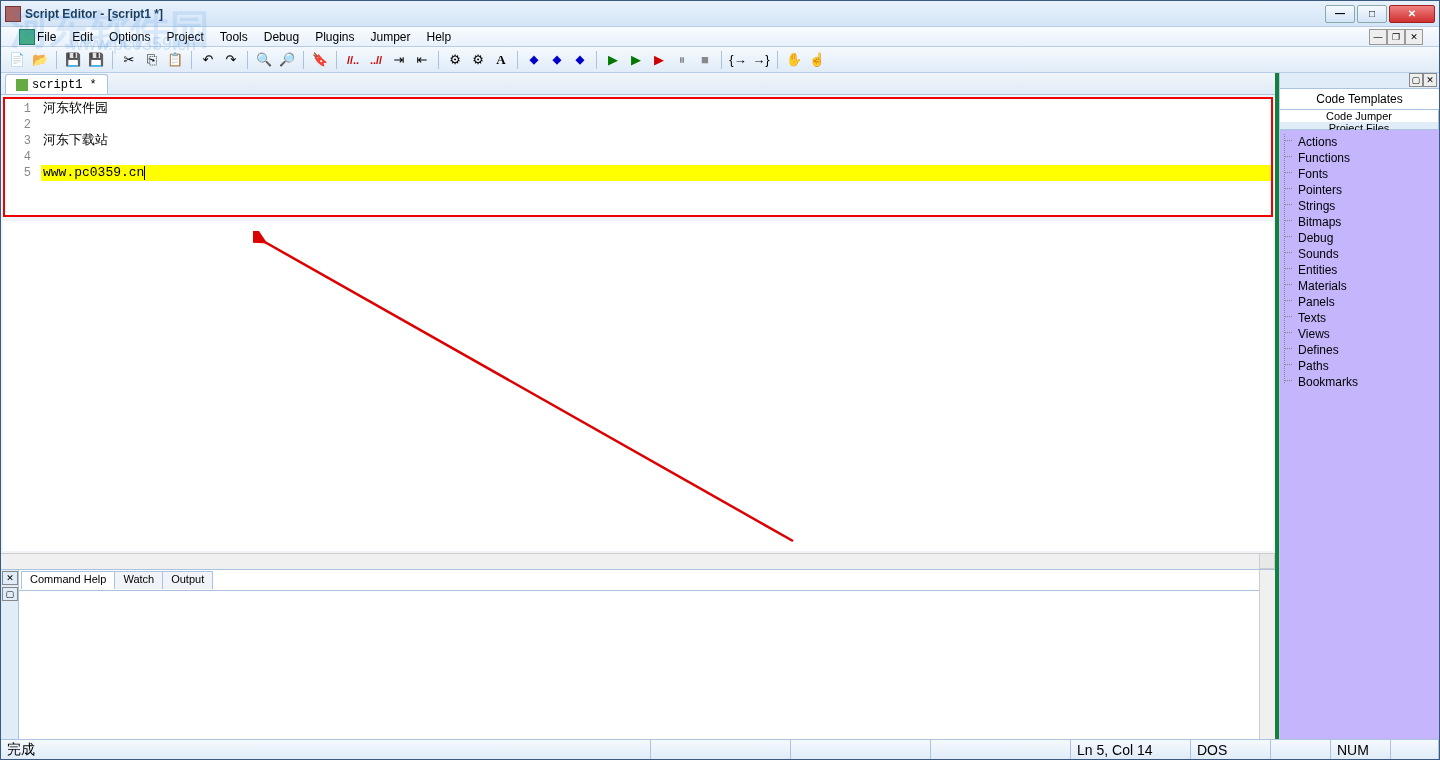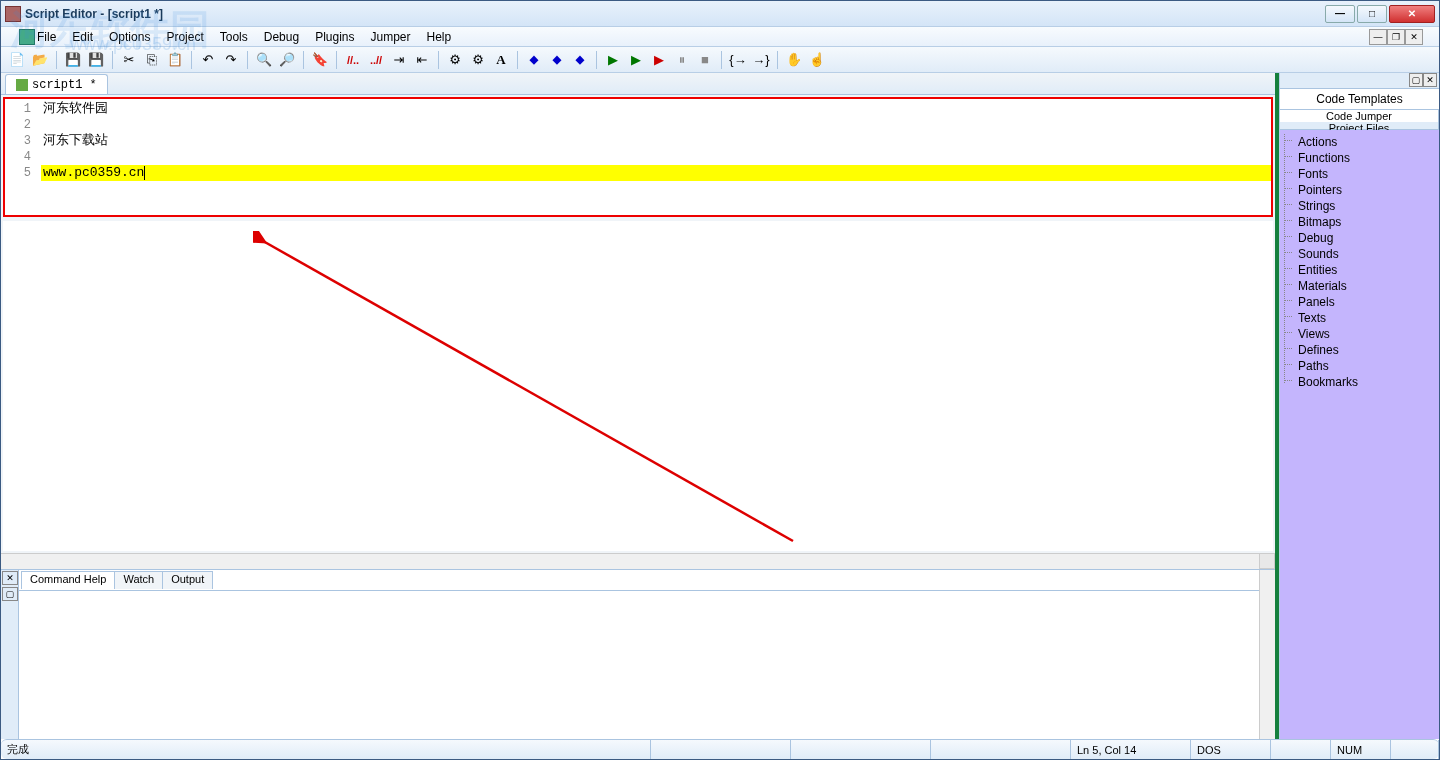--- a/index.html
+++ b/index.html
@@ -71,21 +71,21 @@
 .bottompanel { height:170px; border-top:1px solid #aac4e0; display:flex; background:#fff; }
 .bp-left { width:18px; display:flex; flex-direction:column; background:#e0ecf8; border-right:1px solid #aac4e0; }
 .bp-left .x { width:16px; height:14px; border:1px solid #888; font-size:9px; display:flex; align-items:center; justify-content:center; cursor:pointer; margin:1px; }
 .bp-main { flex:1; display:flex; flex-direction:column; }
 .bp-tabs { height:20px; display:flex; align-items:center; background:#fff; padding-left:2px; }
 .bp-tab { height:18px; padding:1px 8px; border:1px solid #aac4e0; border-bottom:none; background:#f0f4f8; font-size:11px; cursor:pointer; margin-right:-1px; }
 .bp-tab.active { background:#fff; }
 .bp-body { flex:1; background:#fff; border-top:1px solid #aac4e0; }
 
 
-.statusbar { height:20px; background:linear-gradient(#f5f9fd,#e0ecf8); border-top:1px solid #aac4e0; display:flex; align-items:center; font-size:11px;border-radius:6px; }
+.statusbar { height:20px; background:linear-gradient(#f5f9fd,#e0ecf8); border-top:1px solid #aac4e0; display:flex; align-items:center; font-size:14px; }
 .statusbar .cell { height:100%; border-right:1px solid #aac4e0; display:flex; align-items:center; padding:0 6px; }
 .statusbar .spacer { flex:1; }
 
 
 .wm { position:absolute; left:10px; top:2px; font-size:40px; font-weight:bold; color:rgba(60,140,220,0.15); pointer-events:none; z-index:100; }
 .wm2 { position:absolute; left:70px; top:34px; font-size:18px; color:rgba(60,140,220,0.2); pointer-events:none; z-index:100; }
 </style>
 </head>
 <body>
 

